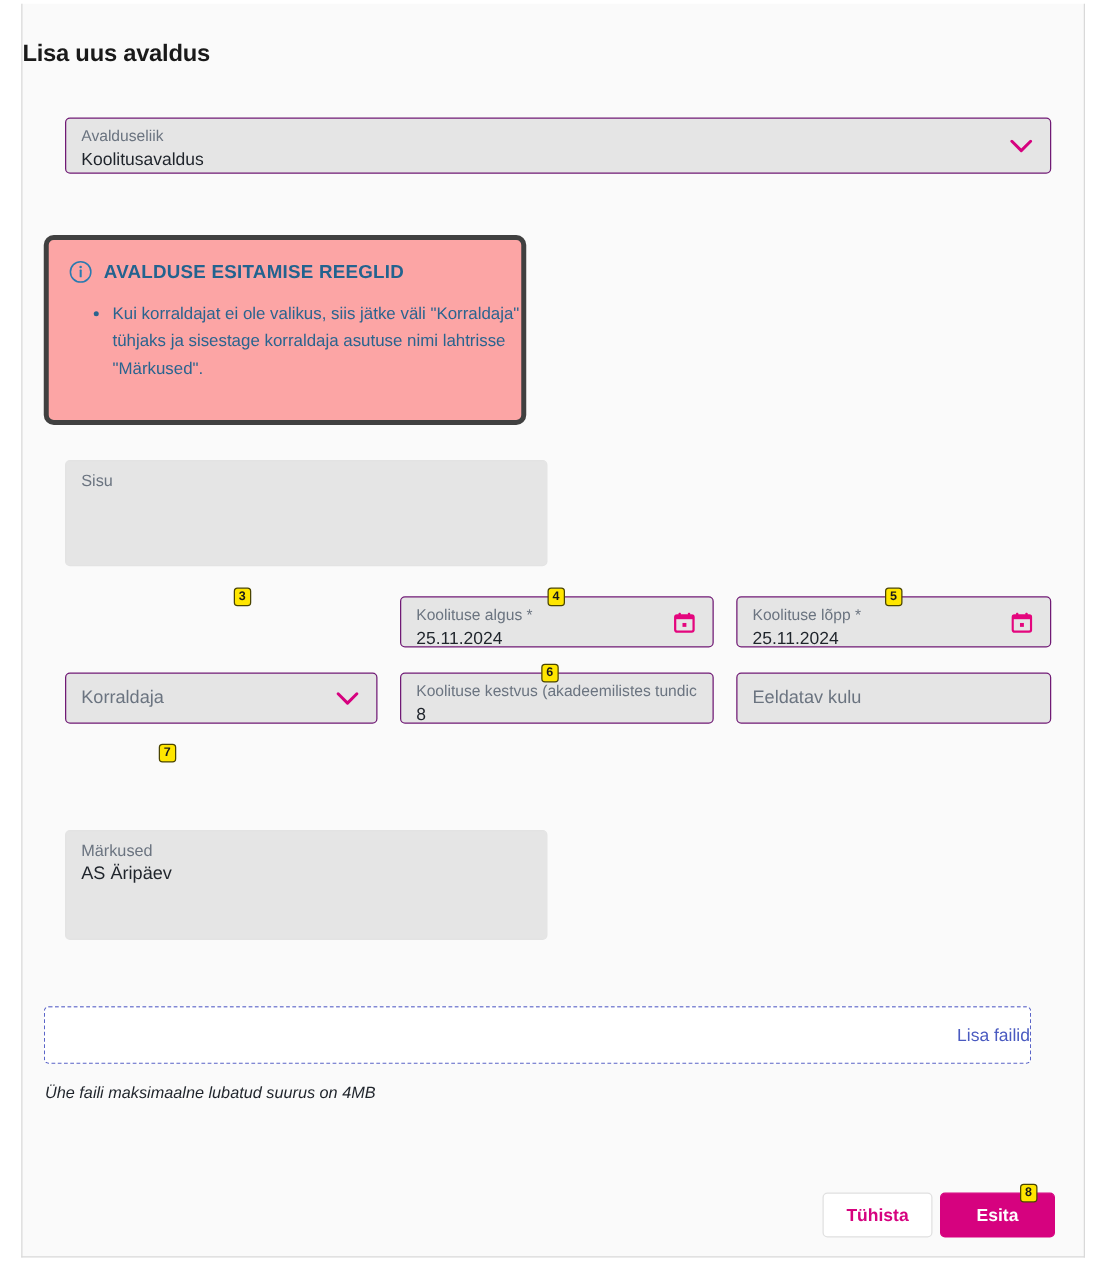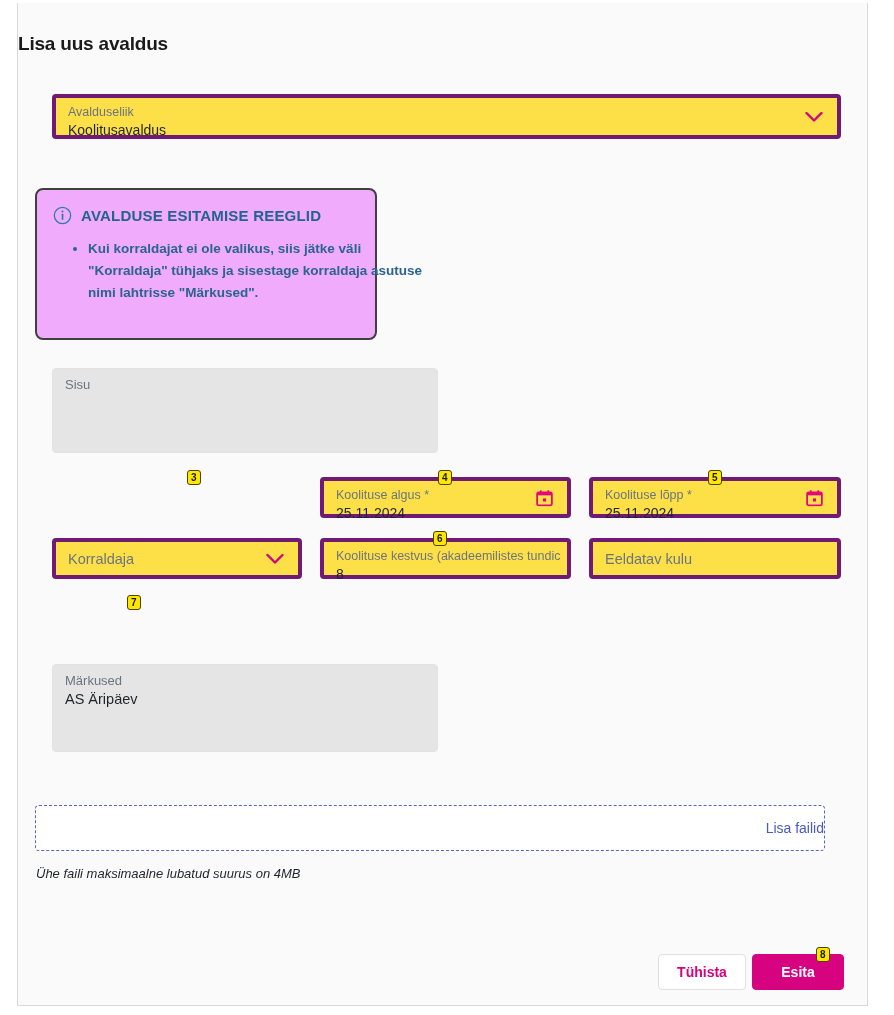--- a/index.html
+++ b/index.html
@@ -43,22 +43,22 @@
     top: 33px;
     font-size: 19px;
     font-weight: bold;
     color: #1a1a1a;
     letter-spacing: -0.2px;
   }
 
   
   .field {
     position: absolute;
-    background: #fde047;
-    border: 4px solid #701a75;
+    background: #e5e5e5;
+    border: 1px solid #701a75;
     border-radius: 4px;
     box-sizing: border-box;
   }
   .field .flabel {
     position: absolute;
     left: 12px;
     top: 7px;
     font-size: 12.5px;
     color: #6b7480;
     white-space: nowrap;
@@ -126,24 +126,24 @@
     box-sizing: border-box;
     font-family: "Liberation Sans", sans-serif;
     z-index: 30;
   }
 
   
   #info-panel {
     position: absolute;
     left: 35px;
     top: 188px;
-    width: 342px;
+    width: 386px;
     height: 152px;
-    background: #f0abfc;
-    border: 2px solid #404040;
+    background: #fca5a5;
+    border: 4px solid #404040;
     border-radius: 8px;
     box-sizing: border-box;
   }
   #info-head {
     position: absolute;
     left: 16px;
     top: 16px;
     display: flex;
     align-items: center;
     gap: 9px;
@@ -157,21 +157,20 @@
   #info-list {
     position: absolute;
     left: 31px;
     top: 48px;
     width: 335px;
     margin: 0;
     padding: 0 0 0 20px;
     color: #2a648f;
     font-size: 13.5px;
     line-height: 22px;
-    font-weight: bold;
   }
   #info-list li { padding: 0; margin: 0; }
 
   
   .textarea-field {
     position: absolute;
     background: #e5e5e5;
     border: 1px solid #e3e3e3;
     border-radius: 4px;
     box-sizing: border-box;

